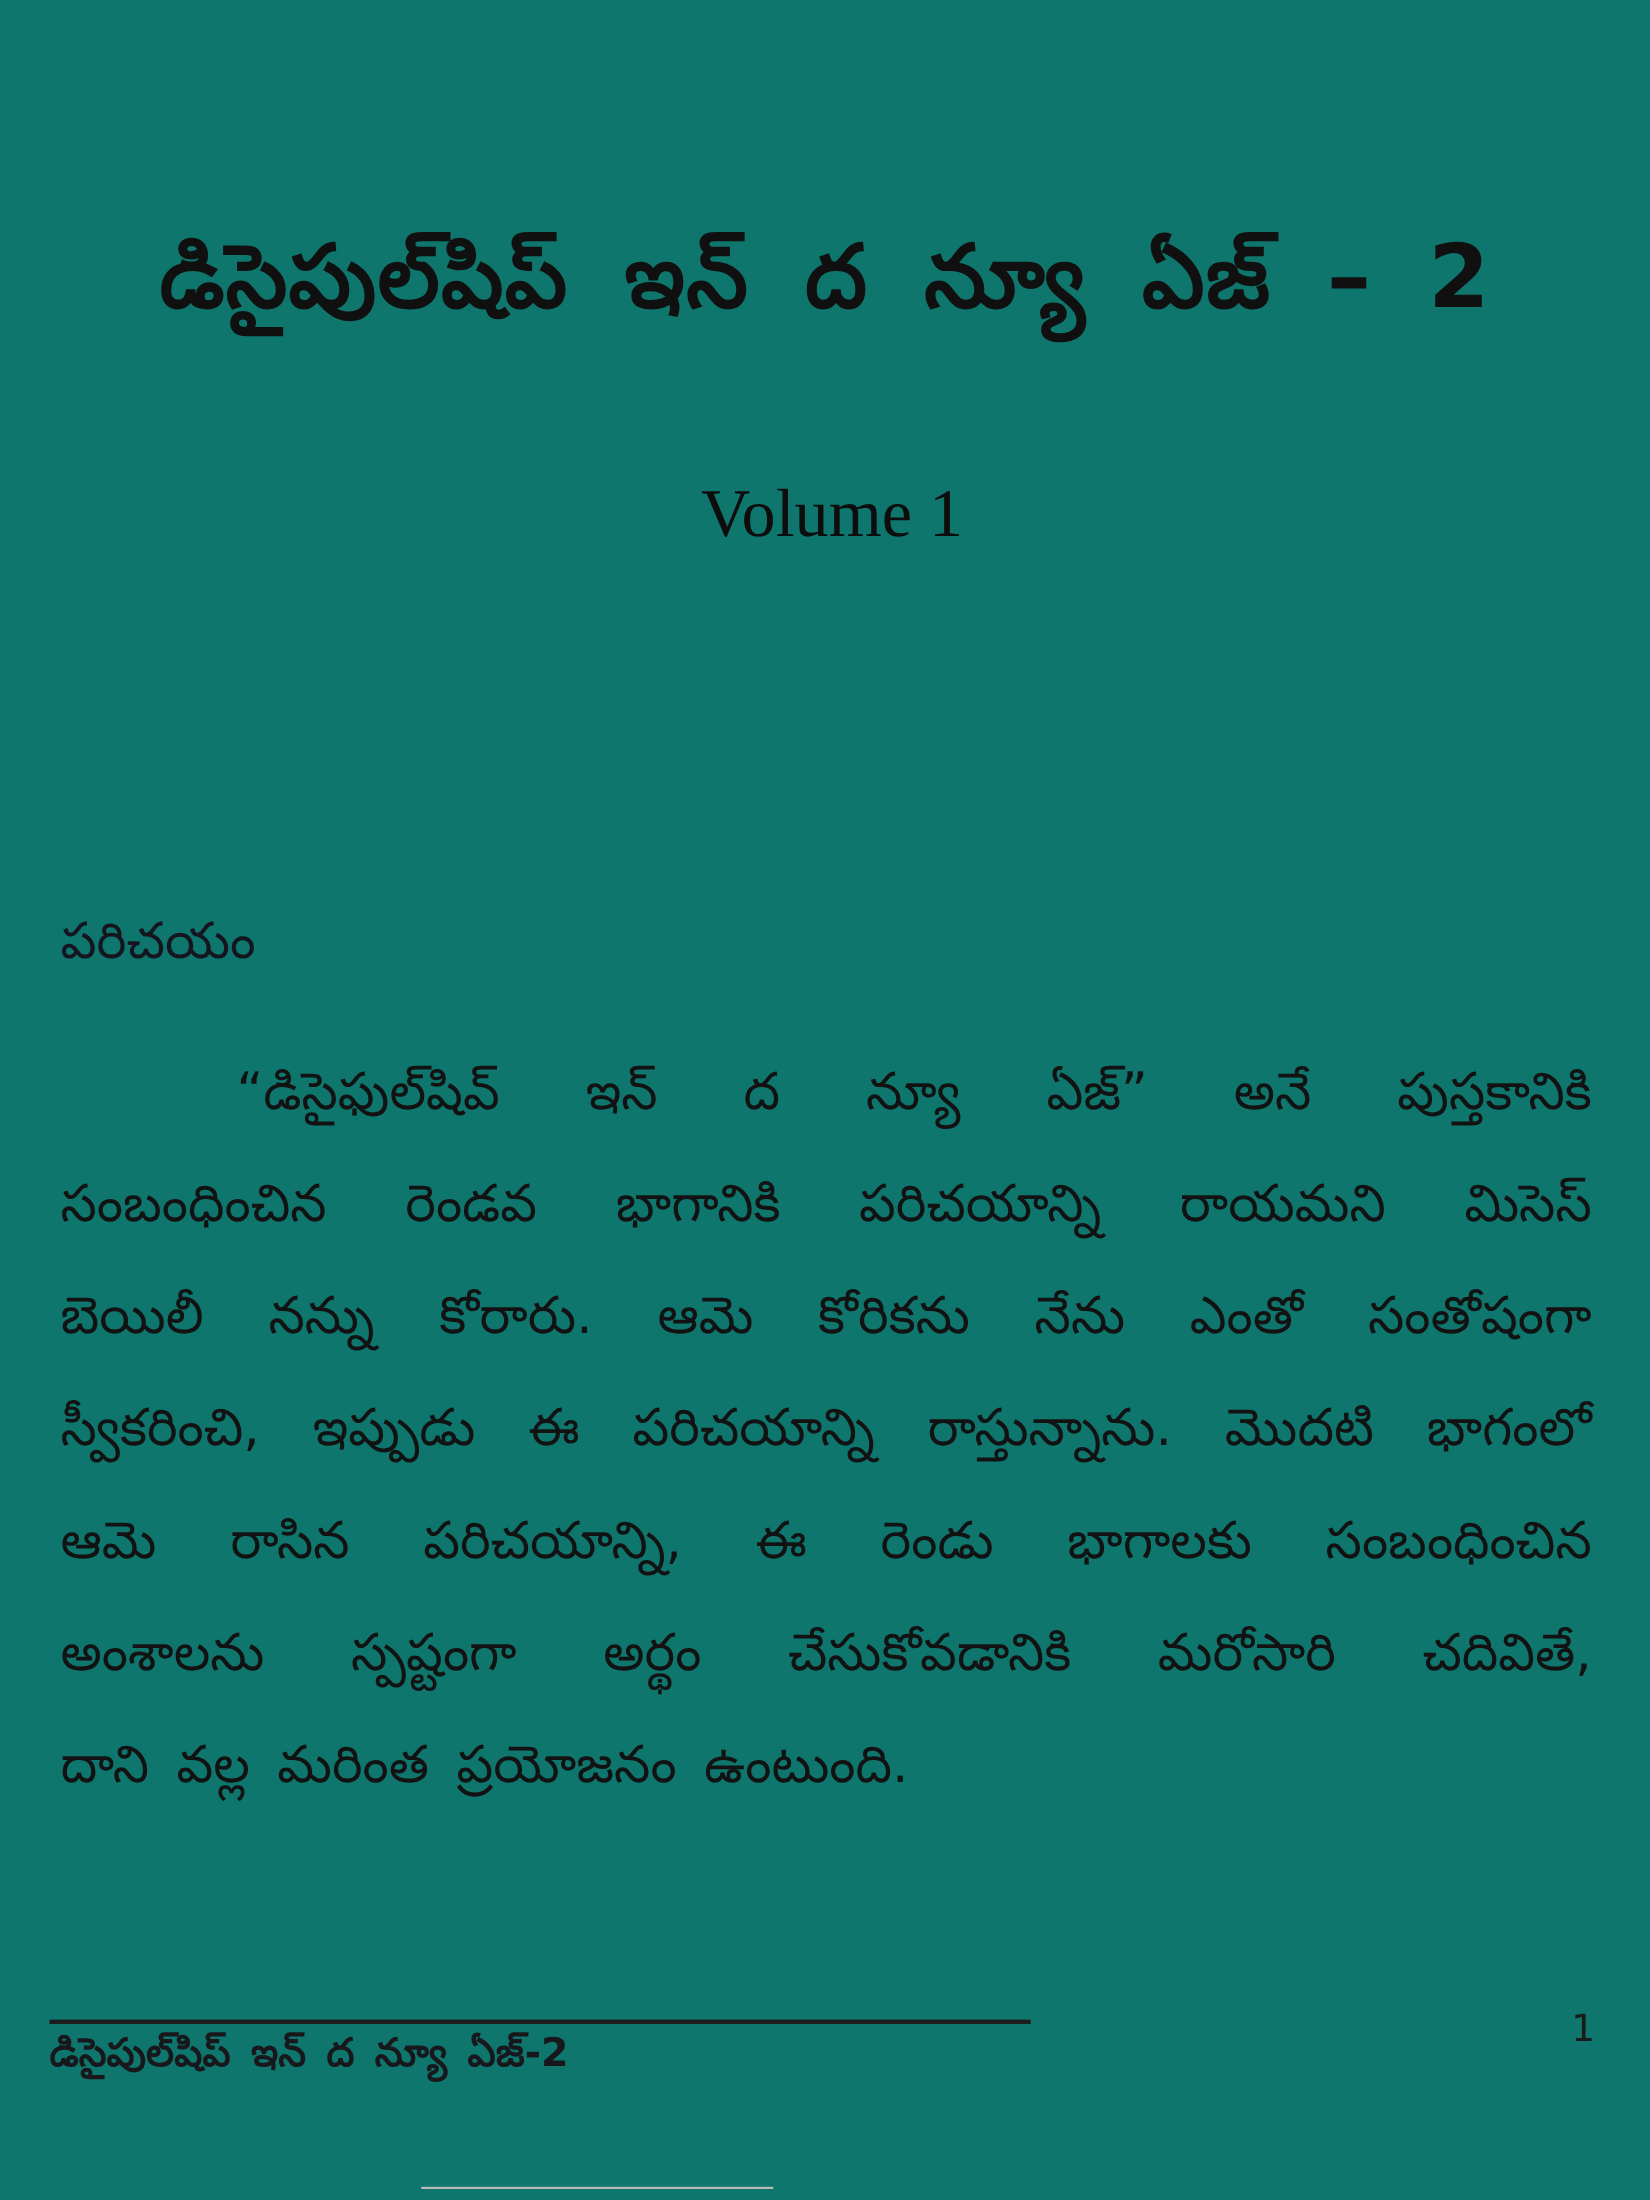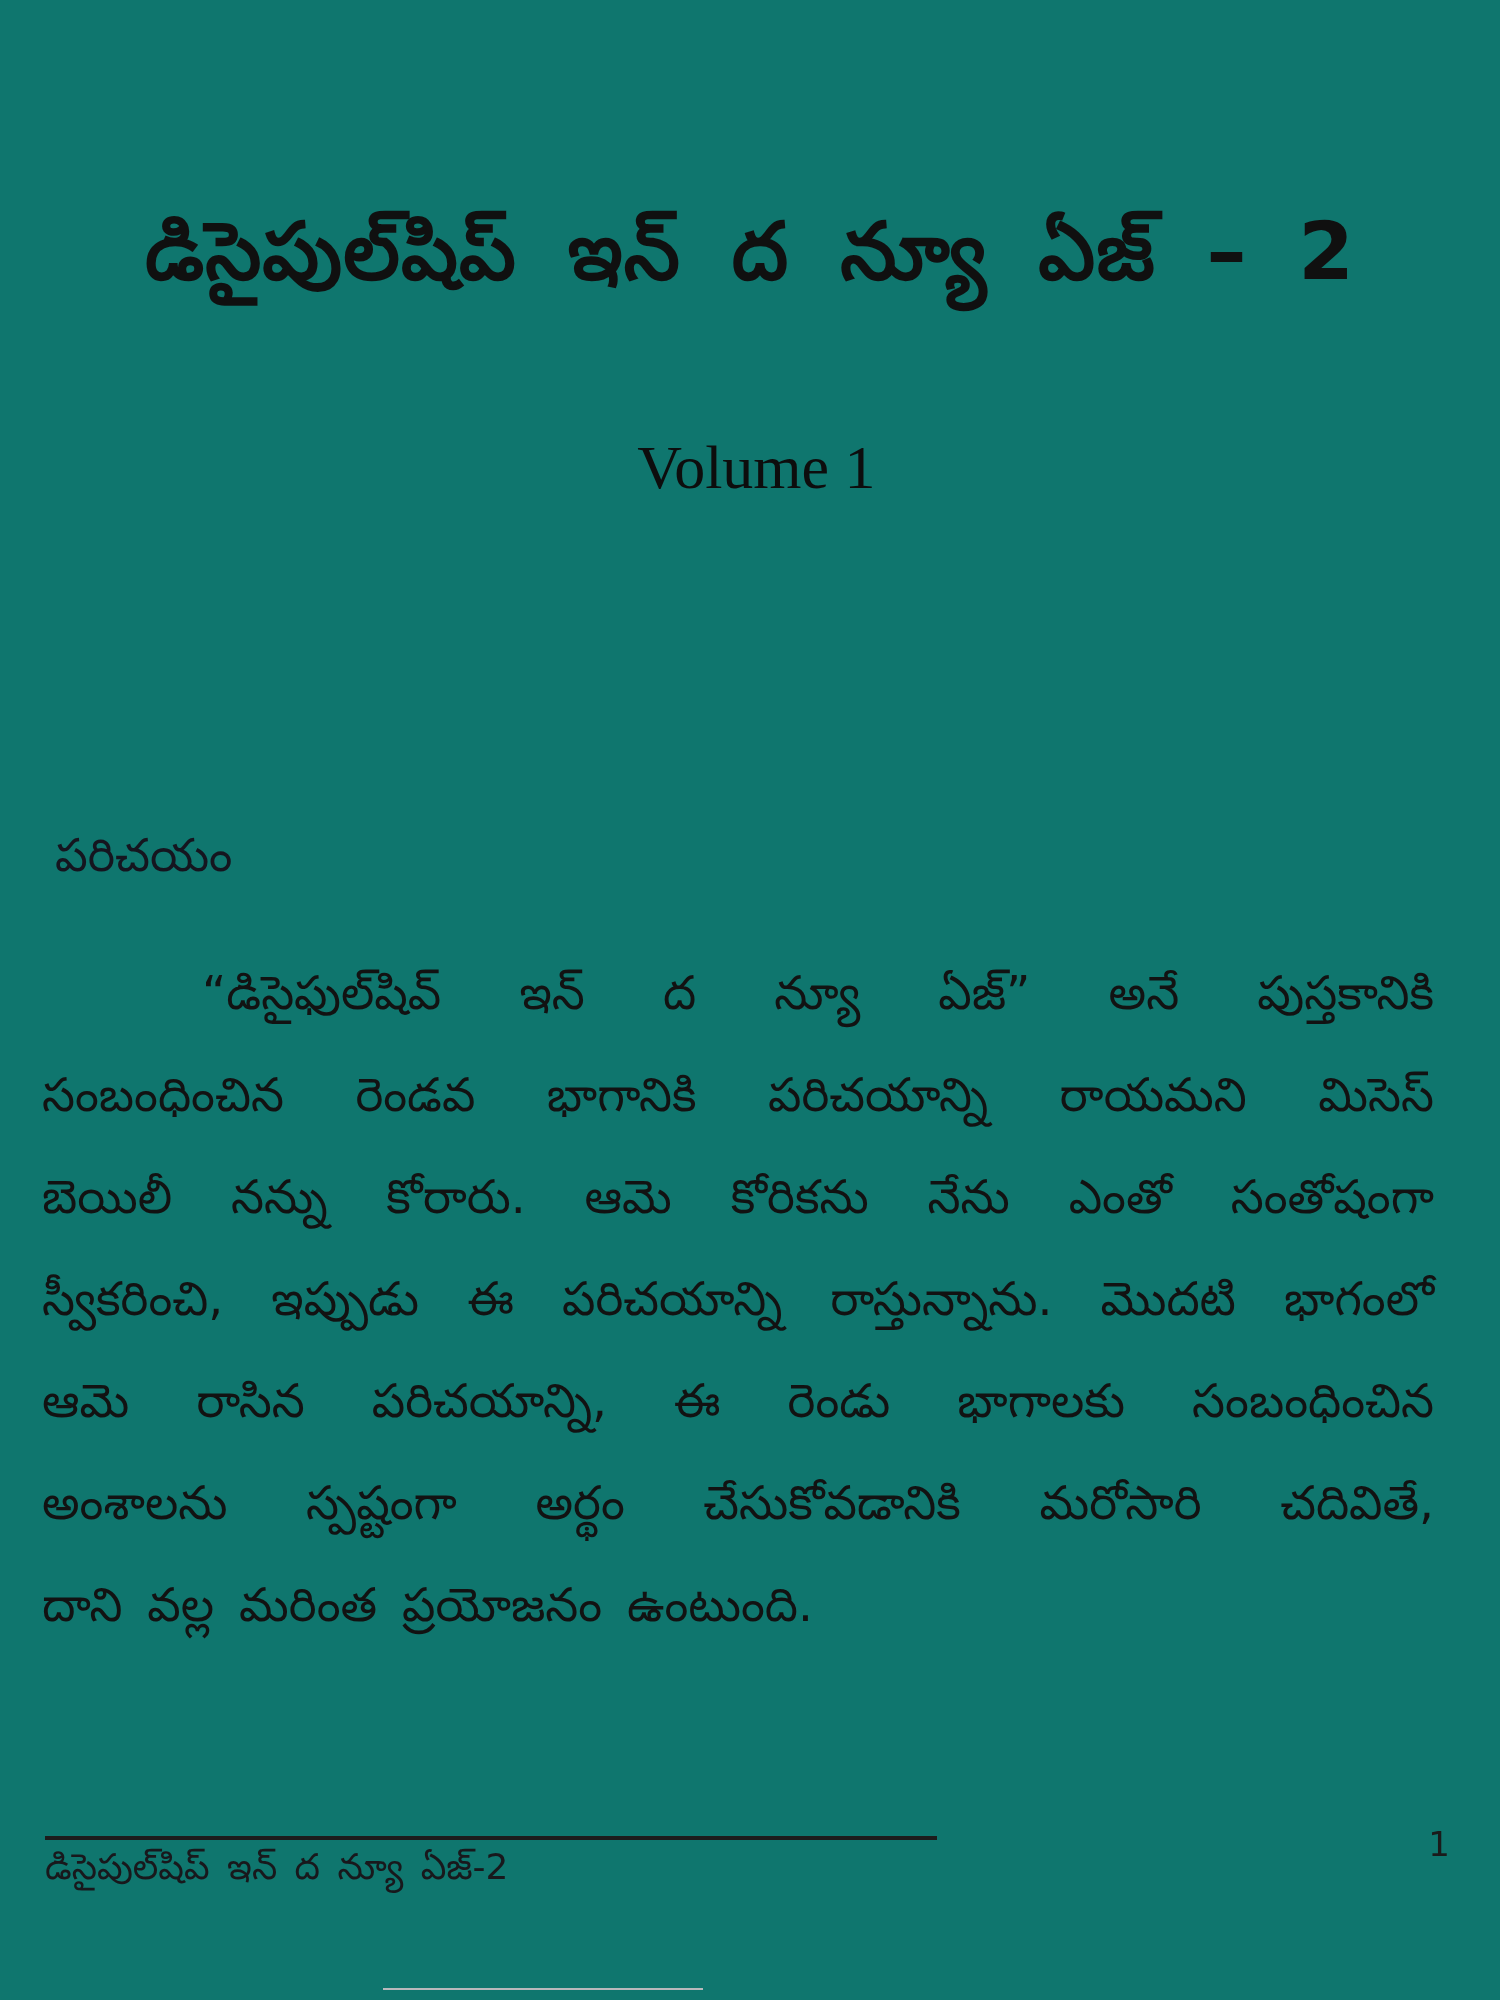--- a/index.html
+++ b/index.html
@@ -44,21 +44,21 @@
   .section-heading {
     position: absolute;
     left: 55px;
     top: 828px;
     font-size: 46px;
     font-weight: 400;
     color: #15151f;
   }
   .para {
     position: absolute;
-    left: 42px;
+    left: 55px;
     top: 942px;
     width: 1392px;
   }
   .line {
     height: 102px;
     line-height: 102px;
     font-size: 47px;
     color: #121212;
     text-align: justify;
     text-align-last: justify;
@@ -79,21 +79,21 @@
     top: 1836px;
     width: 892px;
     height: 4px;
     background: #1c1c1c;
   }
   .footer-title {
     position: absolute;
     left: 45px;
     top: 1846px;
     font-size: 36px;
-    font-weight: 400;
+    font-weight: 700;
     color: #18181c;
     word-spacing: 6px;
     white-space: nowrap;
   }
   .page-number {
     position: absolute;
     right: 50px;
     top: 1824px;
     font-size: 34px;
     font-weight: 500;

